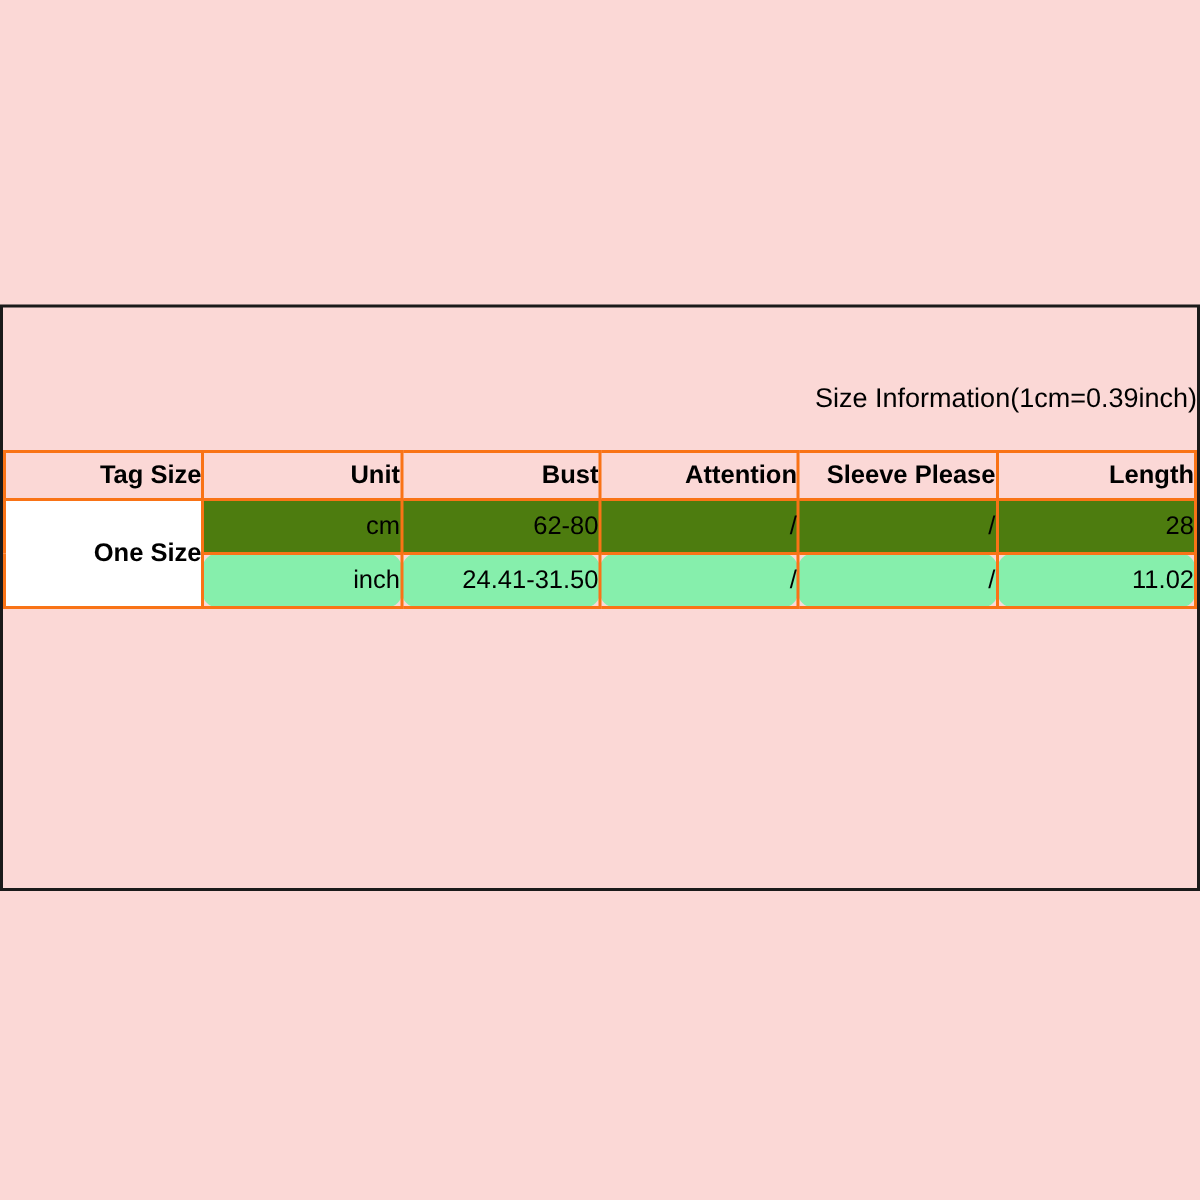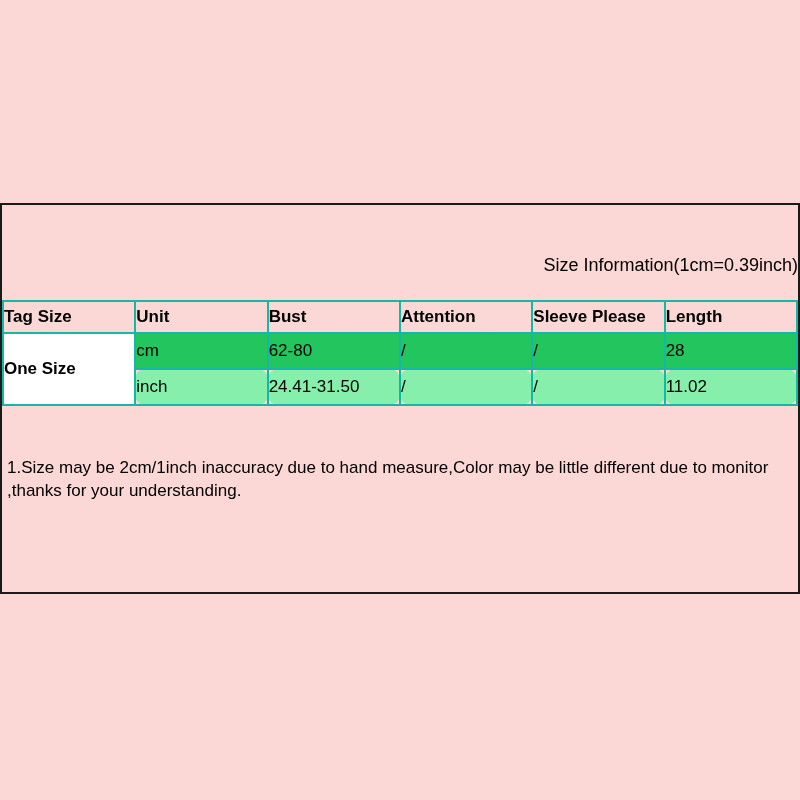--- a/index.html
+++ b/index.html
@@ -40,36 +40,36 @@
     text-align: center;
   }
   table.size-table {
     margin-top: 25px;
     width: 100%;
     border-collapse: collapse;
     table-layout: fixed;
   }
   table.size-table th,
   table.size-table td {
-    border: 2px solid #14b8a6;
-    text-align: left;
+    border: 2px solid #f97316;
+    text-align: right;
     vertical-align: middle;
     font-size: 17px;
     padding: 0;
   }
   table.size-table th {
     height: 30px;
     font-weight: bold;
     background: #fbd8d6;
   }
   table.size-table td {
     height: 34px;
   }
   tr.row-cm td {
-    background: #22c55e;
+    background: #4d7c0f;
   }
   tr.row-inch td {
     background: #86efac;
     border-radius: 10px;
   }
   td.tag-size-cell {
     background: #ffffff !important;
     font-weight: bold;
     font-size: 18px;
   }
@@ -119,16 +119,15 @@
         <td>inch</td>
         <td>24.41-31.50</td>
         <td class="slash-cell">/</td>
         <td class="slash-cell">/</td>
         <td>11.02</td>
       </tr>
     </tbody>
   </table>
 
   <div class="attention">
-    <div>1.Size may be 2cm/1inch inaccuracy due to hand measure,Color may be little different due to monitor ,thanks for your understanding.</div>
   </div>
 
 </div>
 
 </body></html>

